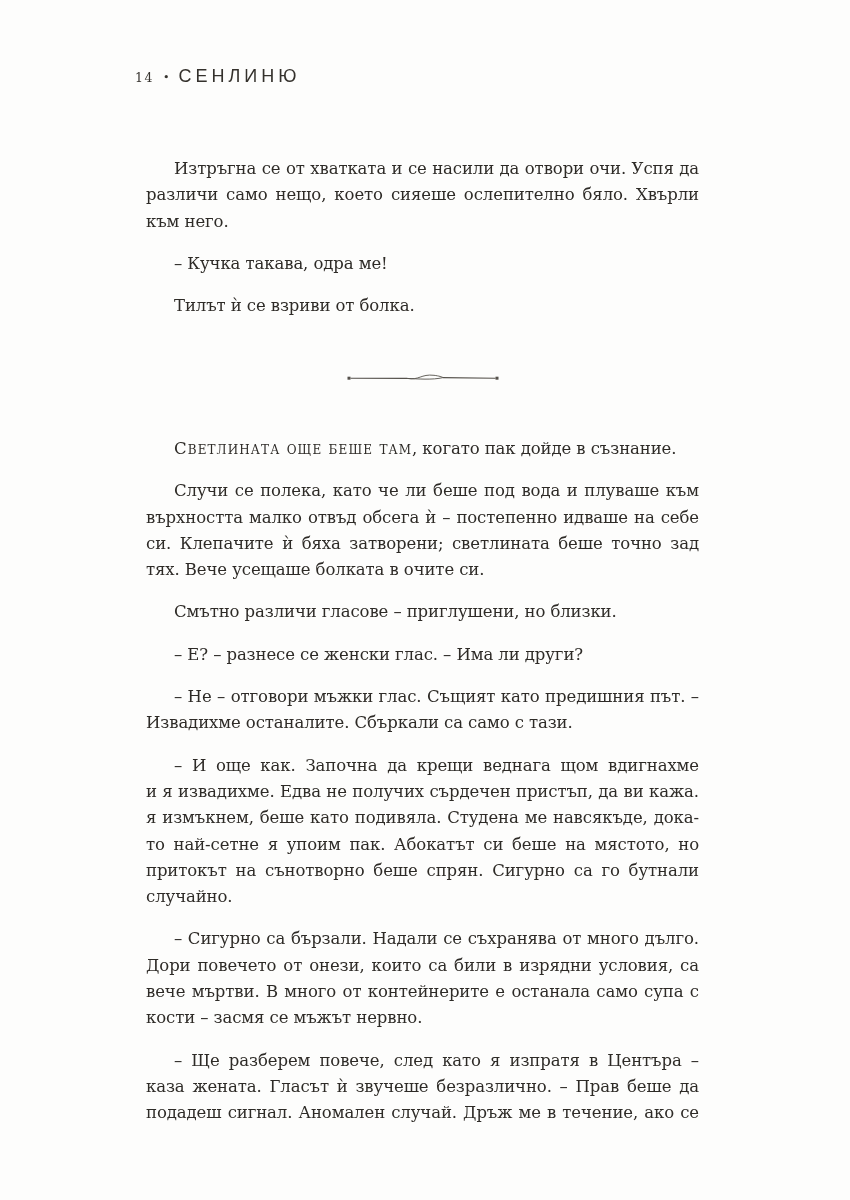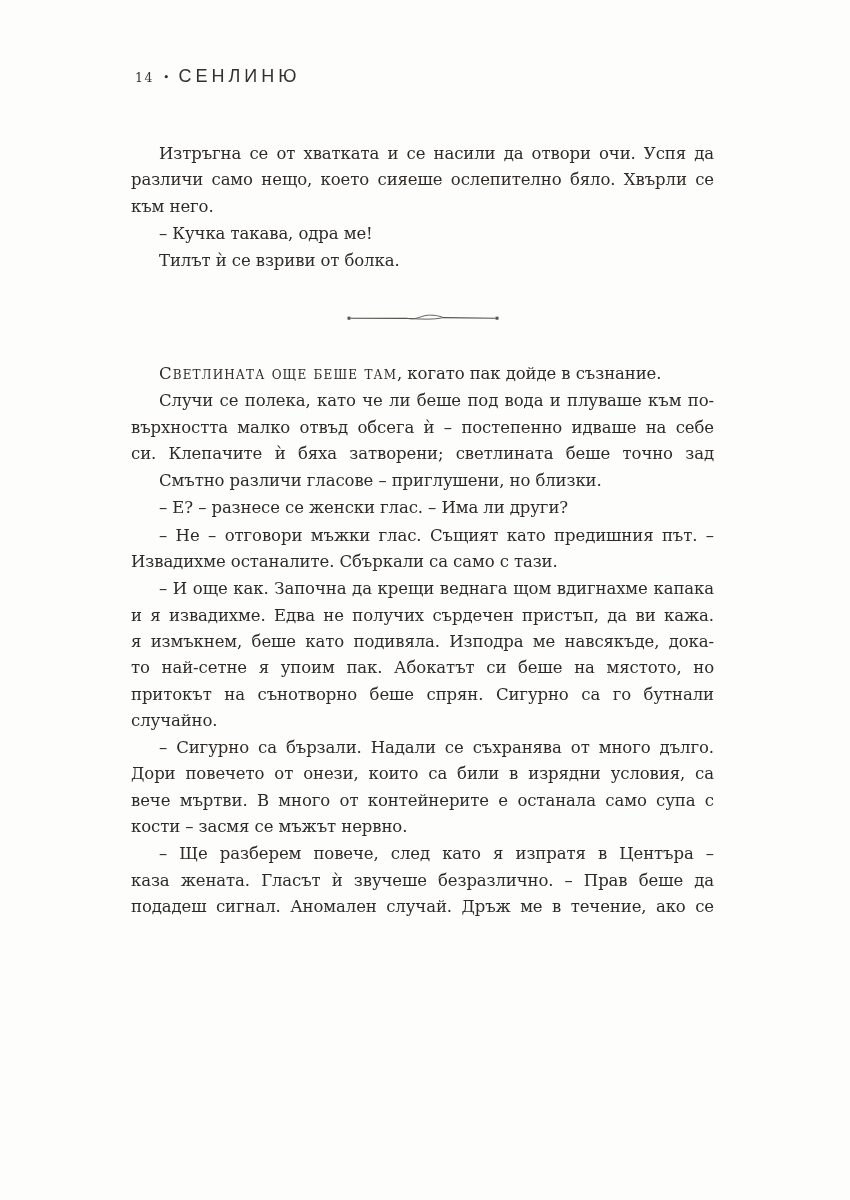--- a/index.html
+++ b/index.html
@@ -25,21 +25,21 @@
   }
   .running-title{
     font-family:"Liberation Sans", sans-serif;
     font-size:18px;letter-spacing:4px;font-weight:400;
     color:#34312c;
   }
   .text-block{
     position:absolute;left:130px;top:140px;width:585px;
     font-size:16.5px;letter-spacing:-0.1px;
   }
-  .para{margin:1px;padding:0;}
+  .para{margin:16px;padding:0;}
   .line{
     height:26.3px;line-height:26.3px;
     text-align:justify;text-align-last:justify;
     overflow:hidden;white-space:normal;
   }
   .line.end{text-align-last:left;}
   .line.first{text-indent:28px;}
   .smallcaps{
     font-variant:small-caps;
     letter-spacing:1.1px;
@@ -81,35 +81,36 @@
       <path d="M60,7.4 C70,7.9 86,9.1 96,6.6" fill="none" stroke="#55514b" stroke-width="0.9"></path>
     </svg>
   </div>
 <div class="para">
         <div class="line first end"><span class="smallcaps">Светлината още беше там</span>, когато пак дойде в съзнание.</div>
       </div>
       <div class="para">
         <div class="line first">Случи се полека, като че ли беше под вода и плуваше към по-</div>
         <div class="line">върхността малко отвъд обсега ѝ – постепенно идваше на себе</div>
         <div class="line">си. Клепачите ѝ бяха затворени; светлината беше точно зад</div>
+        <div class="line end">тях. Вече усещаше болката в очите си.</div>
       </div>
       <div class="para">
         <div class="line first end">Смътно различи гласове – приглушени, но близки.</div>
       </div>
       <div class="para">
         <div class="line first end">–  Е? – разнесе се женски глас. – Има ли други?</div>
       </div>
       <div class="para">
         <div class="line first">–  Не – отговори мъжки глас. Същият като предишния път. –</div>
         <div class="line end">Извадихме останалите. Сбъркали са само с тази.</div>
       </div>
       <div class="para">
         <div class="line first">–  И още как. Започна да крещи веднага щом вдигнахме капака</div>
         <div class="line">и я извадихме. Едва не получих сърдечен пристъп, да ви кажа.</div>
-        <div class="line">я измъкнем, беше като подивяла. Изподра ме навсякъде, дока-</div>
+        <div class="line">я измъкнем, беше като подивяла. Студена ме навсякъде, дока-</div>
         <div class="line">то най-сетне я упоим пак. Абокатът си беше на мястото, но</div>
         <div class="line">притокът на сънотворно беше спрян. Сигурно са го бутнали</div>
         <div class="line end">случайно.</div>
       </div>
       <div class="para">
         <div class="line first">–  Сигурно са бързали. Надали се съхранява от много дълго.</div>
         <div class="line">Дори повечето от онези, които са били в изрядни условия, са</div>
         <div class="line">вече мъртви. В много от контейнерите е останала само супа с</div>
         <div class="line end">кости – засмя се мъжът нервно.</div>
       </div>

